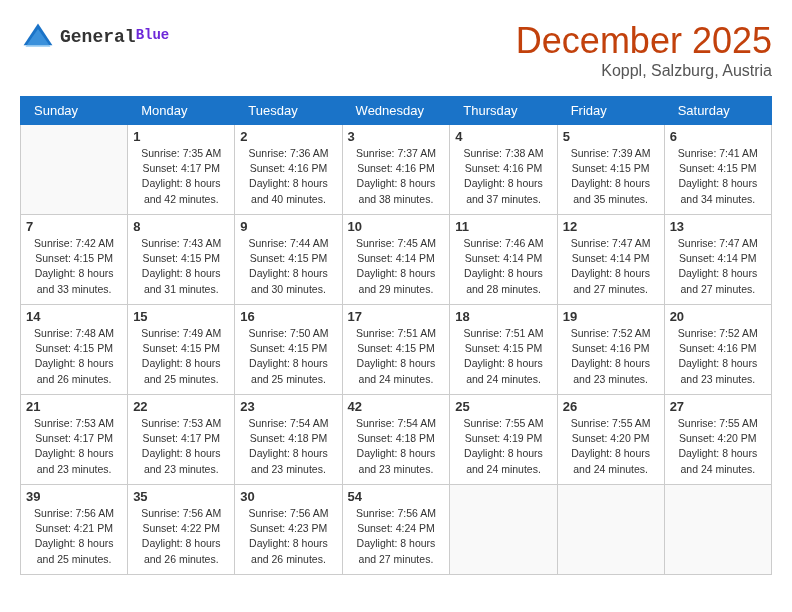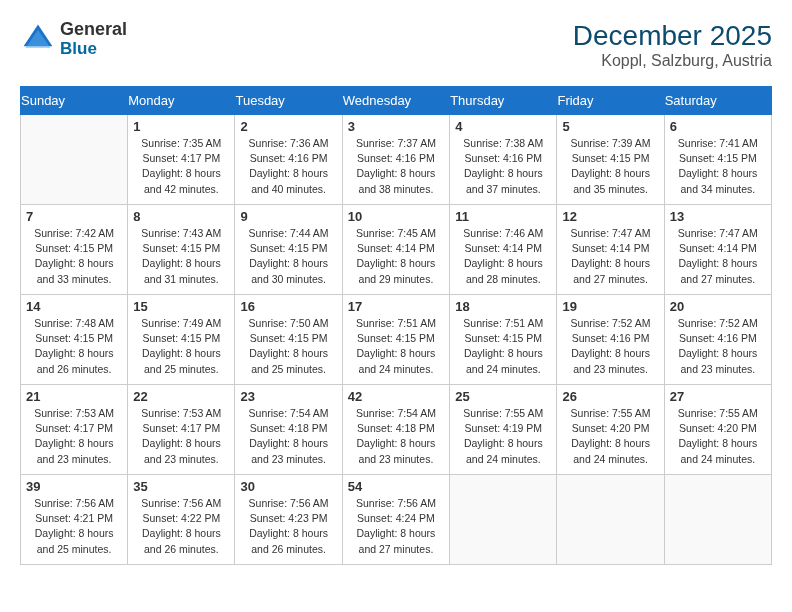--- a/index.html
+++ b/index.html
@@ -15,59 +15,60 @@
       justify-content: space-between;
       align-items: flex-start;
       margin-bottom: 16px;
     }
     .logo {
       display: flex;
       align-items: center;
     }
     .logo-text {
       display: flex;
-      flex-direction: column;
+      flex-direction: row;
       line-height: 1.1;
+      font-family: Liberation Mono, monospace;
     }
     .logo-general {
       font-size: 18px;
       font-weight: bold;
       color: #333;
     }
     .logo-blue {
-      font-size: 17px;
+      font-size: 14px;
       font-weight: bold;
-      color: #0369a1;
+      color: #6d28d9;
     }
     .logo-icon {
       width: 36px;
       height: 36px;
       margin-right: 4px;
     }
     .title-block {
       text-align: right;
     }
     .month-title {
-      font-size: 28px;
+      font-size: 36px;
       font-weight: normal;
-      color: #0c4a6e;
+      color: #c2410c;
     }
     .location {
       font-size: 16px;
       color: #555;
     }
     .calendar {
       width: 100%;
       border-collapse: collapse;
       font-size: 11px;
     }
     .calendar thead th {
       background: #1a73c8;
       color: #fff;
-      padding: 6px 0;
+      padding: 6px 13px;
       text-align: left;
       font-size: 13px;
       font-weight: normal;
       border: 1px solid #1a73c8;
     }
     .calendar tbody td {
       border: 1px solid #ccc;
       vertical-align: top;
       padding: 4px 5px;
       width: 108px;

